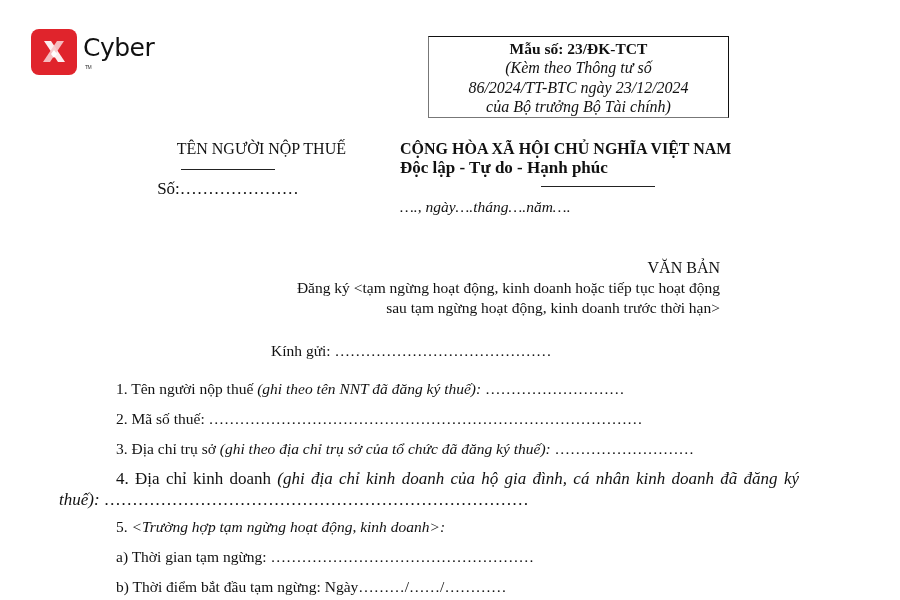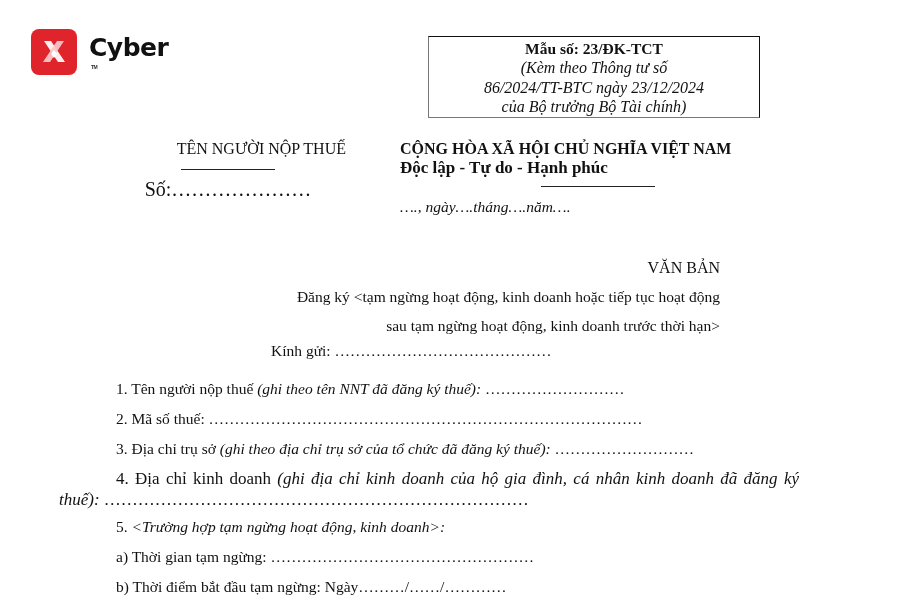--- a/index.html
+++ b/index.html
@@ -2,41 +2,41 @@
 <html><head>
   <meta charset="utf-8">
   <style>
     * { margin: 0; padding: 0; box-sizing: border-box; }
     html, body { width: 900px; height: 600px; background: #ffffff; overflow: hidden; }
     body { position: relative; font-family: "Liberation Serif", "DejaVu Serif", serif; color: #111; }
 
     .logo { position: absolute; left: 31px; top: 29px; height: 46px; display: flex; align-items: flex-start; }
     .logo-mark { width: 46px; height: 46px; background: #e0242c; border-radius: 8px; position: relative; overflow: hidden; }
     .logo-mark svg { position: absolute; left: 0; top: 0; }
-    .logo-word { margin-left: 12px; margin-top: 4px; font-family: "DejaVu Sans", "Liberation Sans", sans-serif; font-size: 25px; font-weight: 700; color: #111; letter-spacing: -0.5px; position: relative; }
+    .logo-word { margin-left: 6px; margin-top: 4px; font-family: "DejaVu Sans", "Liberation Sans", sans-serif; font-size: 25px; font-weight: 400; color: #111; letter-spacing: -0.5px; position: relative; }
     .logo-tm { position: absolute; left: 2px; top: 31px; font-size: 5px; font-family: "Liberation Sans", sans-serif; color: #333; }
 
-    .form-box { position: absolute; left: 428px; top: 36px; width: 332px; height: 82px; border: 1.5px solid #111; border-bottom-color: #777; border-left-color: #777; text-align: center; padding-top: 2px; }
+    .form-box { position: absolute; left: 428px; top: 36px; width: 301px; height: 82px; border: 1.5px solid #111; border-bottom-color: #777; border-left-color: #777; text-align: center; padding-top: 2px; }
     .form-box .code { font-weight: bold; font-size: 15.5px; line-height: 19px; }
     .form-box .note { font-style: italic; font-size: 16px; line-height: 19.5px; }
 
     .left-head { position: absolute; left: 110px; width: 236px; top: 139px; text-align: center; }
     .left-head .t { font-weight: normal; font-size: 16px; line-height: 20px; text-align: right; }
     .left-head .rule { width: 94px; height: 1px; background: #222; margin: 10px auto 0; }
-    .left-head .so { font-size: 20px; margin-top: 9px; line-height: 20px; }
+    .left-head .so { font-size: 17px; margin-top: 9px; line-height: 20px; }
 
     .right-head { position: absolute; left: 400px; width: 396px; top: 139px; text-align: left; }
     .right-head .nation { font-weight: bold; font-size: 16px; line-height: 20px; }
     .right-head .motto { font-weight: bold; font-size: 17px; line-height: 18px; }
     .right-head .rule { width: 114px; height: 1px; background: #222; margin: 9px auto 0; }
     .right-head .date { font-style: italic; font-size: 15.5px; margin-top: 10px; line-height: 20px; }
 
     .title-block { position: absolute; left: 160px; width: 560px; top: 258px; text-align: right; font-weight: normal; }
     .title-block .main { font-size: 16px; line-height: 20px; }
-    .title-block .sub { font-size: 15.5px; line-height: 20px; margin-top: 9px; }
+    .title-block .sub { font-size: 15.5px; line-height: 20px; }
 
     .line { position: absolute; font-size: 15.5px; line-height: 20px; white-space: nowrap; }
     .line i, .it { font-style: italic; }
     .wrap { position: absolute; left: 59px; width: 740px; top: 468px; font-size: 17px; line-height: 21px; text-indent: 57px; text-align: justify; }
   </style>
 </head>
 <body>
 
 <div class="logo">
   <div class="logo-mark">

